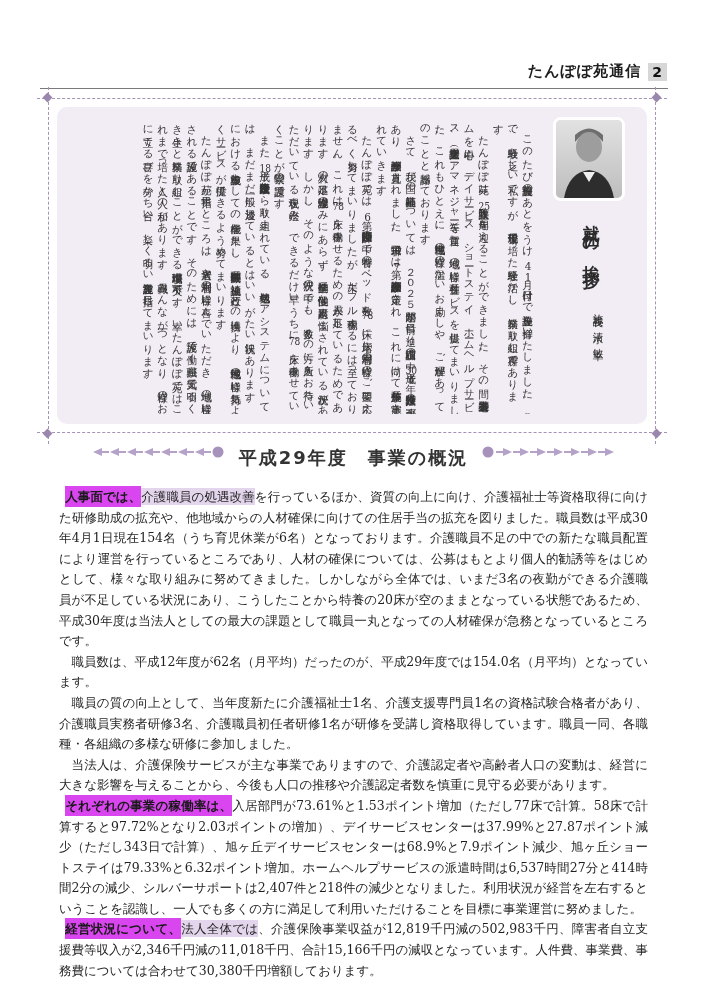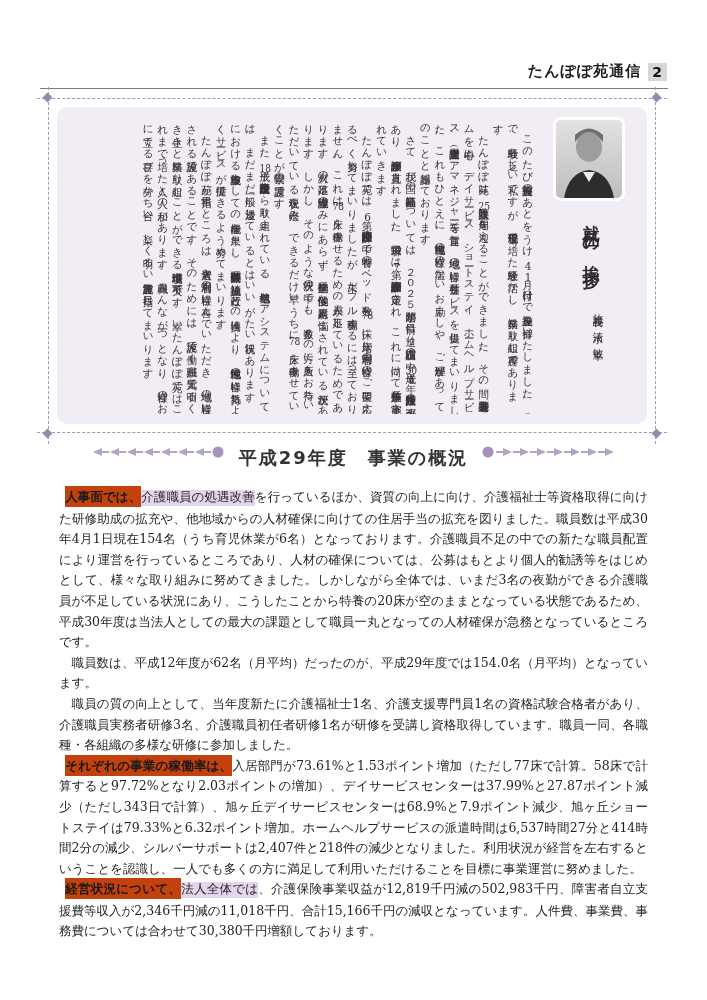--- a/index.html
+++ b/index.html
@@ -69,23 +69,23 @@
   .decor svg{display:block}
   
   .overview-text{
     position:absolute;left:59px;right:59px;top:487px;
     font-size:12.5px;line-height:20.6px;text-align:justify;color:#1f1f1f;
   }
   .para{margin:0;text-indent:1em;}
   .para:has(.lead){text-indent:0.5em;}
   .lead{
     font-family:"DejaVu Sans","Liberation Sans",sans-serif;font-weight:700;
-    background:#c2410c;color:#1a1a1a;padding:3px 0;
-  }
-  .lead2{background:#e3d6ec;padding:1px 0;font-family:Liberation Mono, monospace;}
+    background:#d946ef;color:#1a1a1a;padding:3px 0;
+  }
+  .lead2{background:#e3d6ec;padding:1px 0;}
 </style>
 </head>
 <body>
 
 <div class="page-header">
   <span>たんぽぽ苑通信</span>
   <span class="page-badge">2</span>
 </div>
 <div class="header-rule"></div>
 
@@ -183,18 +183,19 @@
 
 <div class="overview-text">
 
     <p class="para"><span class="lead">人事面では、</span><span class="lead2">介護職員の処遇改善</span><span>を行っているほか、資質の向上に向け、介護福祉士等資格取得に向けた研修助成の拡充や、他地域からの人材確保に向けての住居手当の拡充を図りました。職員数は平成30年4月1日現在154名（うち育児休業が6名）となっております。介護職員不足の中での新たな職員配置により運営を行っているところであり、人材の確保については、公募はもとより個人的勧誘等をはじめとして、様々な取り組みに努めてきました。しかしながら全体では、いまだ3名の夜勤ができる介護職員が不足している状況にあり、こうしたことから特養の20床が空のままとなっている状態であるため、平成30年度は当法人としての最大の課題として職員一丸となっての人材確保が急務となっているところです。</span></p>
 
 
     <p class="para"><span>職員数は、平成12年度が62名（月平均）だったのが、平成29年度では154.0名（月平均）となっています。</span></p>
 
     <p class="para"><span>職員の質の向上として、当年度新たに介護福祉士1名、介護支援専門員1名の資格試験合格者があり、介護職員実務者研修3名、介護職員初任者研修1名が研修を受講し資格取得しています。職員一同、各職種・各組織の多様な研修に参加しました。</span></p>
 
+    <p class="para"><span>当法人は、介護保険サービスが主な事業でありますので、介護認定者や高齢者人口の変動は、経営に大きな影響を与えることから、今後も人口の推移や介護認定者数を慎重に見守る必要があります。</span></p>
 
     <p class="para"><span class="lead">それぞれの事業の稼働率は、</span><span>入居部門が73.61%と1.53ポイント増加（ただし77床で計算。58床で計算すると97.72%となり2.03ポイントの増加）、デイサービスセンターは37.99%と27.87ポイント減少（ただし343日で計算）、旭ヶ丘デイサービスセンターは68.9%と7.9ポイント減少、旭ヶ丘ショートステイは79.33%と6.32ポイント増加。ホームヘルプサービスの派遣時間は6,537時間27分と414時間2分の減少、シルバーサポートは2,407件と218件の減少となりました。利用状況が経営を左右するということを認識し、一人でも多くの方に満足して利用いただけることを目標に事業運営に努めました。</span></p>
 
     <p class="para"><span class="lead">経営状況について、</span><span class="lead2">法人全体では</span><span>、介護保険事業収益が12,819千円減の502,983千円、障害者自立支援費等収入が2,346千円減の11,018千円、合計15,166千円の減収となっています。人件費、事業費、事務費については合わせて30,380千円増額しております。</span></p>
 
   </div>
 
 </body></html>

